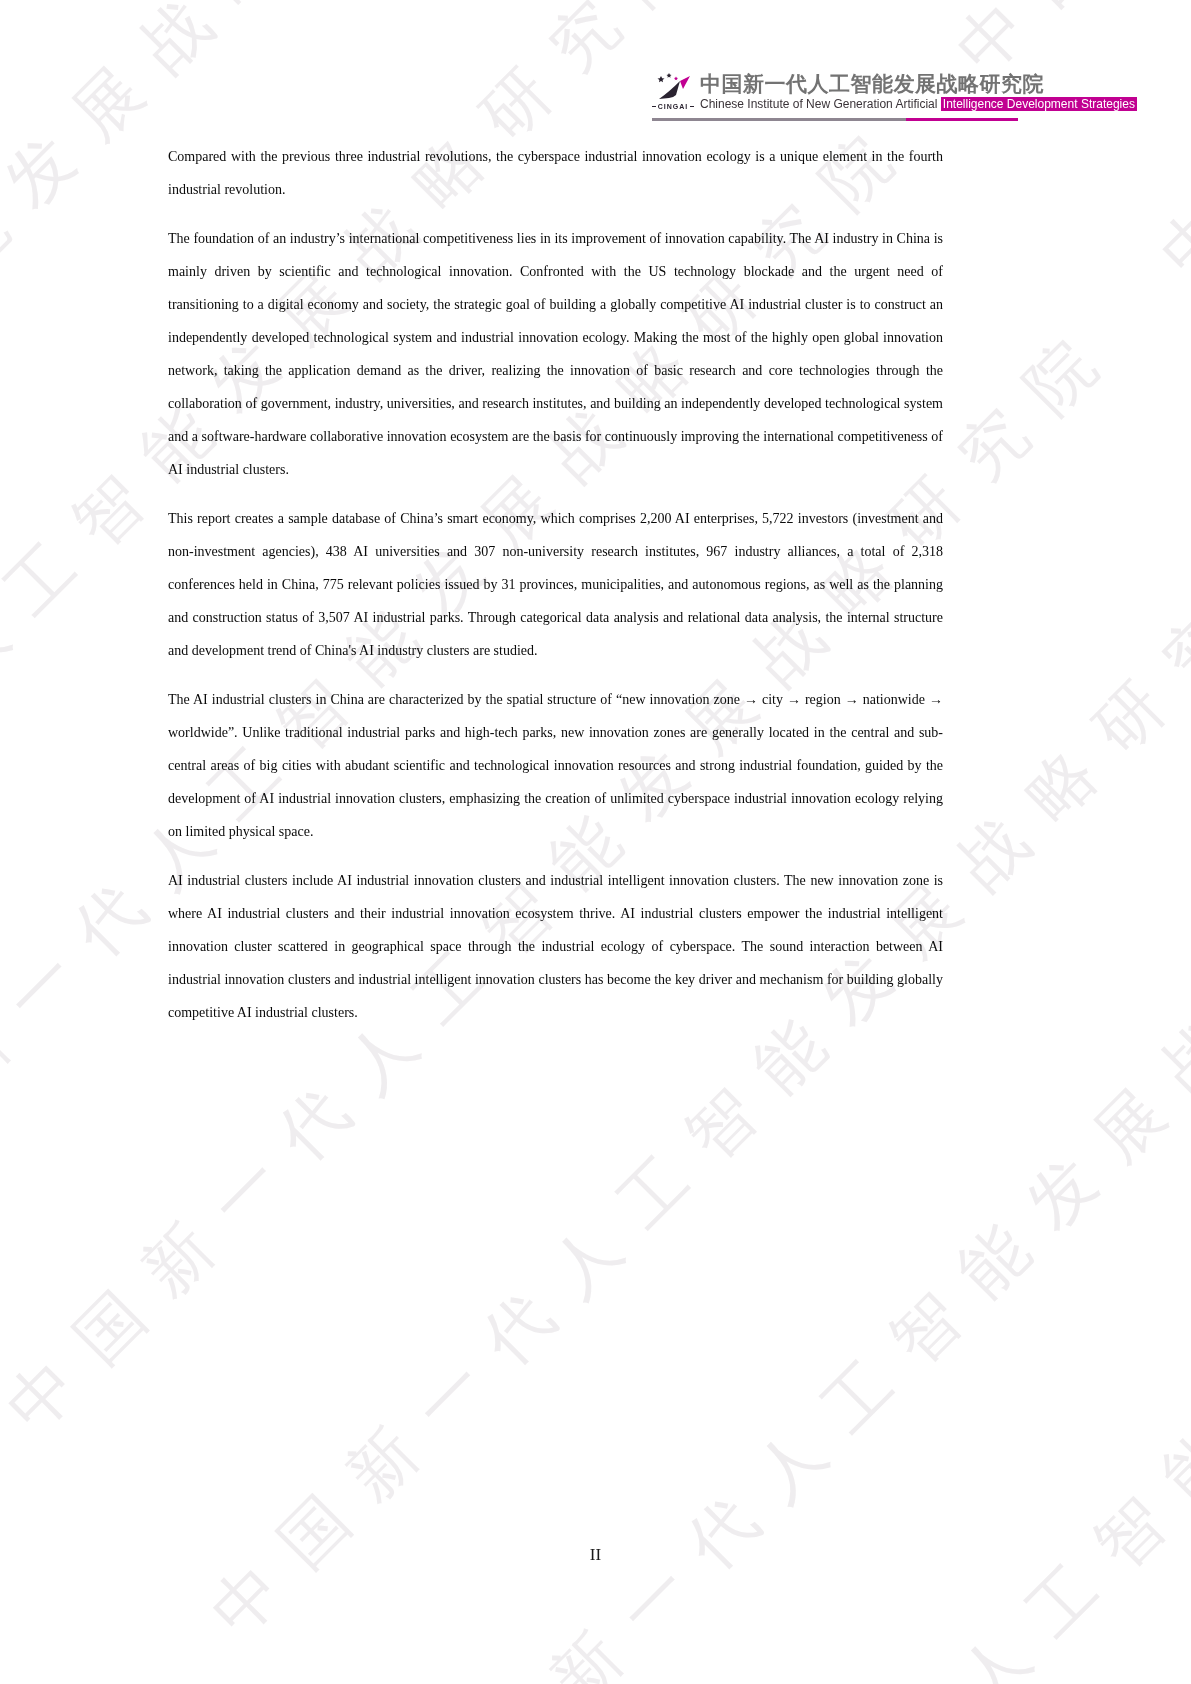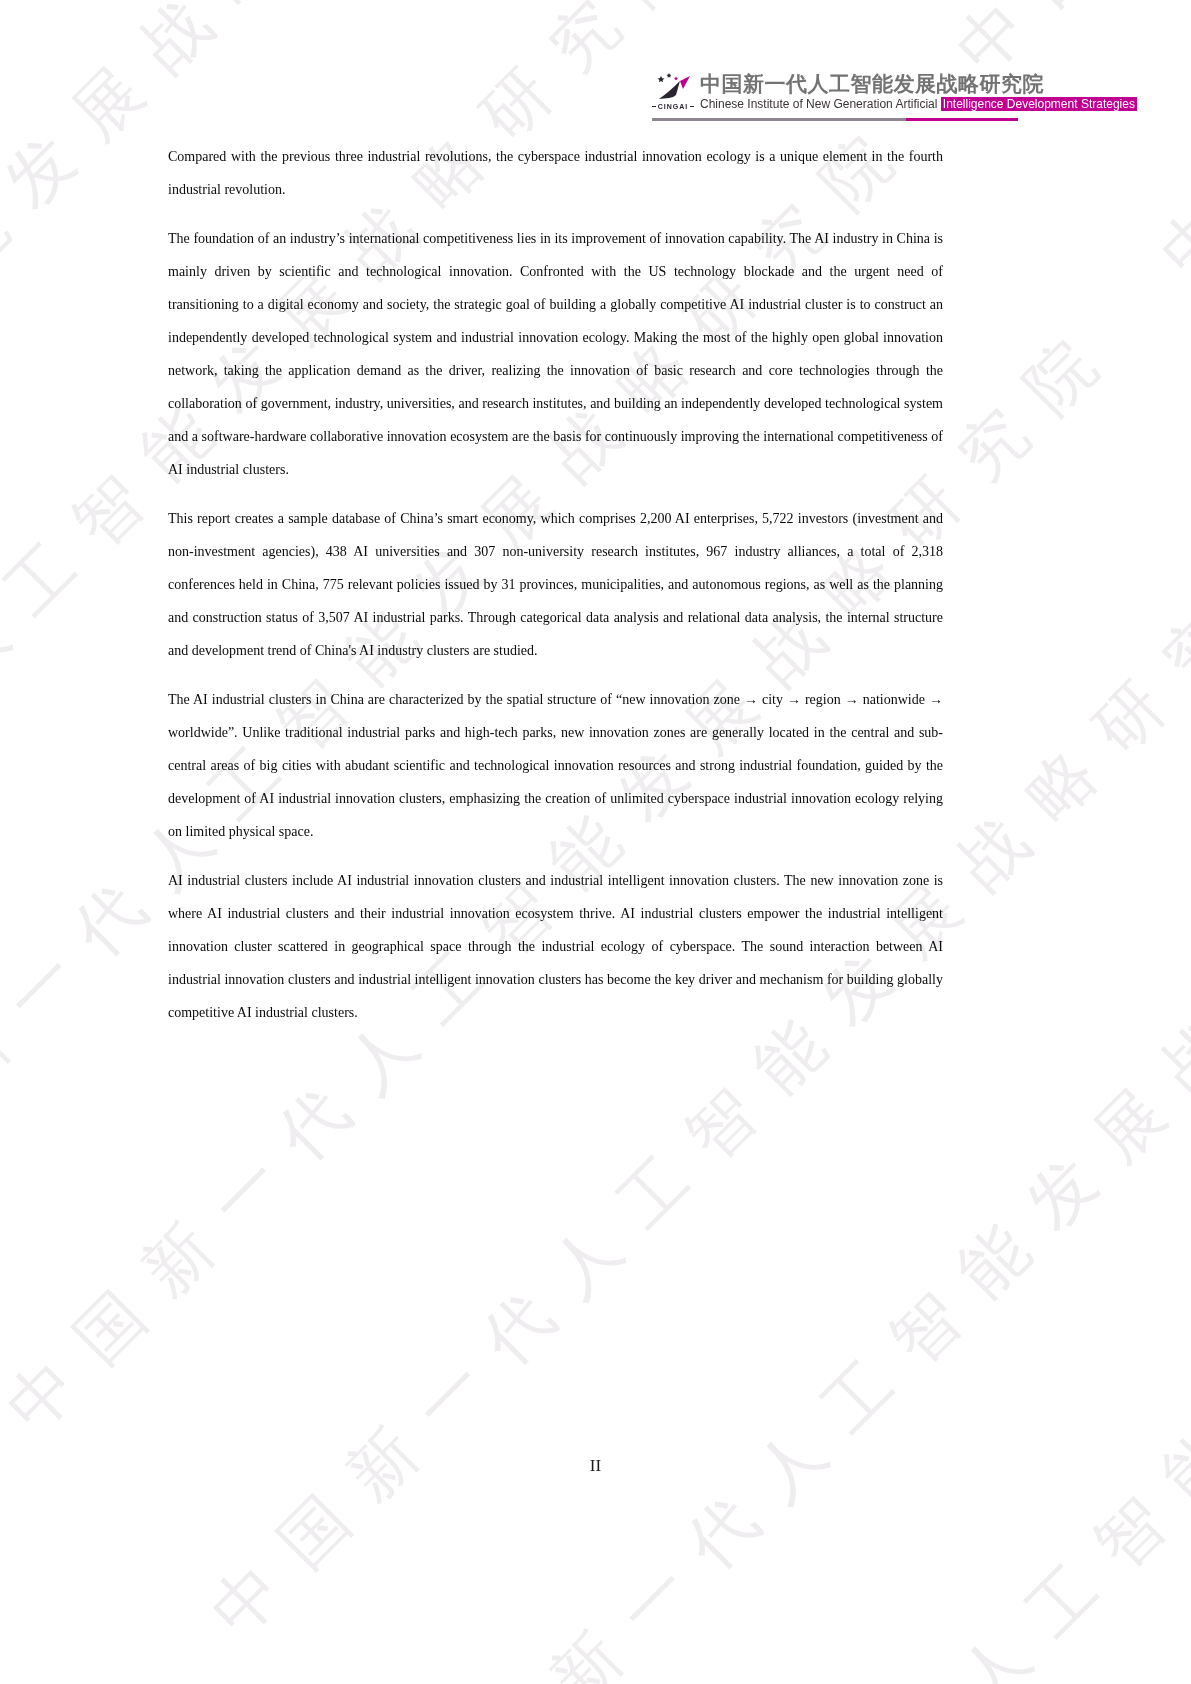--- a/index.html
+++ b/index.html
@@ -121,21 +121,21 @@
     line-height: 33px;
     text-align: justify;
   }
   .doc-body p {
     margin: 0 0 16px 0;
   }
 
   .page-number {
     position: absolute;
     left: 0;
-    top: 1456px;
+    top: 1545px;
     width: 1191px;
     text-align: center;
     font-size: 17px;
     color: #1a1a1a;
     z-index: 1;
   }
 </style>
 </head>
 <body>
 

